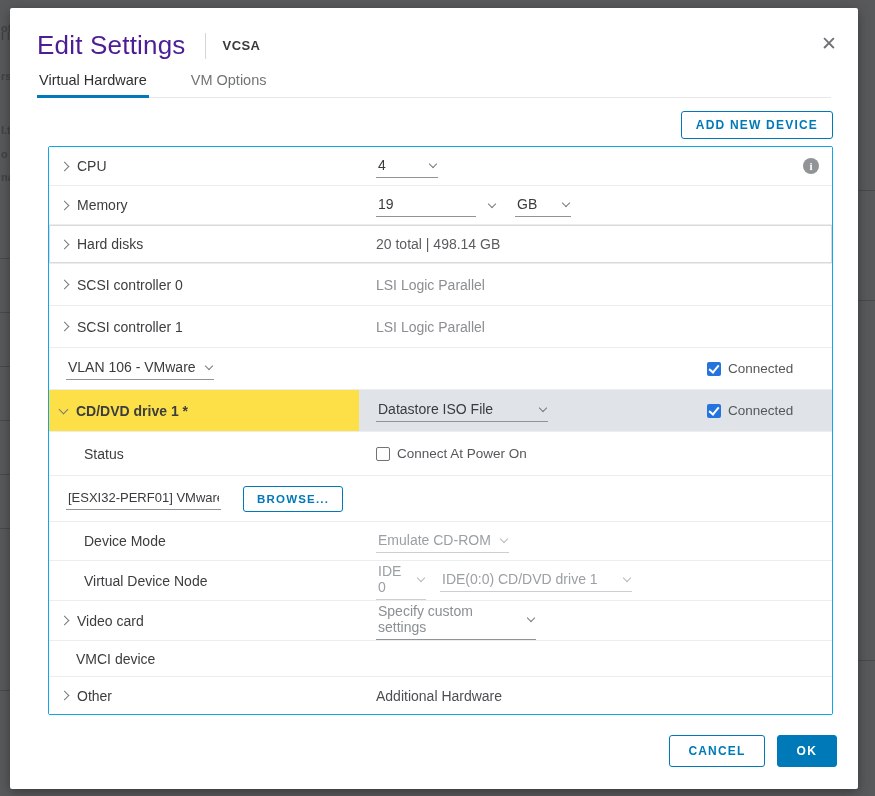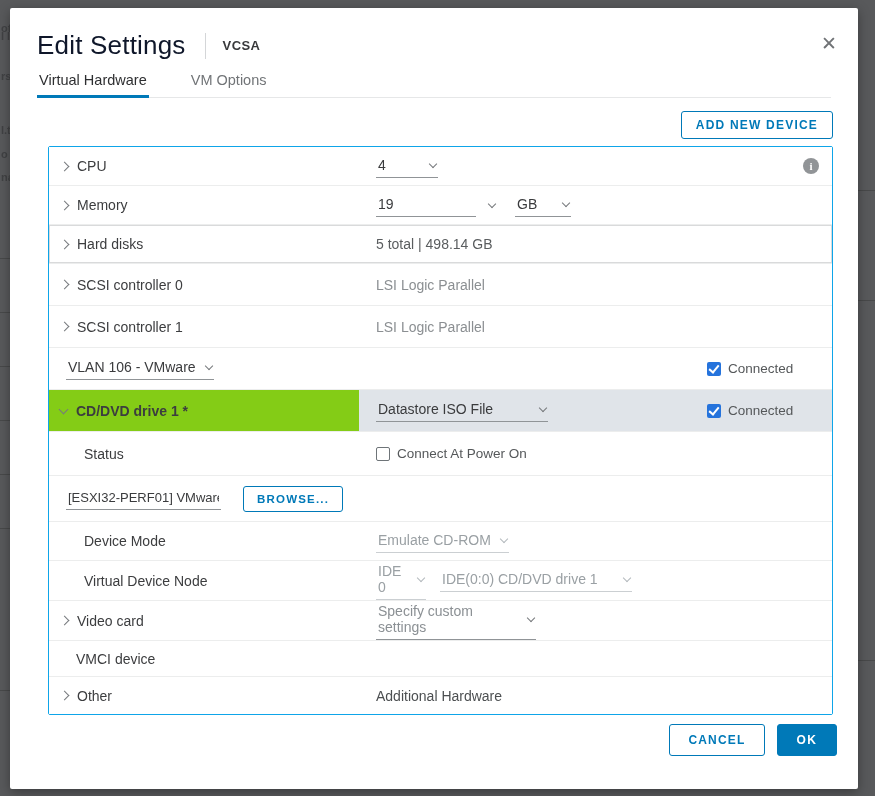--- a/index.html
+++ b/index.html
@@ -20,21 +20,21 @@
   .backdrop-line.right { right:0; width:17px; }
 
   
   .dialog {
     position:absolute; left:10px; top:8px; width:848px; height:781px;
     background:#ffffff; border-radius:2px;
     box-shadow:0 3px 12px rgba(0,0,0,.35);
   }
   .dlg-header { padding:22px 27px 0 27px; position:relative; }
   .title-row { display:flex; align-items:center; }
-  .dlg-title { font-size:26px; font-weight:300; color:#0f172a; letter-spacing:.2px; }
+  .dlg-title { font-size:26px; font-weight:300; color:#4c1d95; letter-spacing:.2px; }
   .title-divider { width:1px; height:26px; background:#d4d6d8; margin:0 17px 0 19px; }
   .vm-name { font-size:13px; font-weight:700; color:#38393b; letter-spacing:.4px; }
   .close-btn {
     position:absolute; right:21px; top:26px; font-size:19px; color:#707376;
     cursor:pointer; line-height:1; font-weight:400;
   }
   .tabs { display:flex; gap:40px; margin-top:11px; border-bottom:1px solid #e6e7e8; }
   .tab { font-size:14.5px; padding:0 2px 9px 2px; color:#717477; cursor:pointer; position:relative; }
   .tab.active { color:#2e2f31; }
   .tab.active::after {
@@ -107,24 +107,24 @@
   .cb-label { font-size:13.5px; color:#55585a; margin-left:7px; }
 
   .info-icon {
     width:16px; height:16px; border-radius:50%; background:#919497; color:#fff;
     font-size:11px; font-weight:700; display:flex; align-items:center; justify-content:center;
     font-family:"Liberation Serif", serif; cursor:pointer;
   }
 
   
   .row.highlight { background:#e0e4e9; }
-  .row.highlight .cell-label { background:#84cc16; }
-
-  
-  .dlg-footer { position:absolute; right:21px; bottom:33px; display:flex; gap:12px; }
+  .row.highlight .cell-label { background:#fde047; }
+
+  
+  .dlg-footer { position:absolute; right:21px; bottom:22px; display:flex; gap:12px; }
   .btn-cancel {
     background:#fff; border:1px solid #0079b8; color:#0079b8; border-radius:3px;
     font-family:"Liberation Sans",sans-serif;
     height:32px; padding:0 18px; font-size:12px; font-weight:600; letter-spacing:1.2px; cursor:pointer;
   }
   .btn-ok {
     background:#0079b8; border:1px solid #0079b8; color:#fff; border-radius:3px;
     font-family:"Liberation Sans",sans-serif;
     height:32px; padding:0 19px; font-size:12px; font-weight:600; letter-spacing:1.2px; cursor:pointer;
   }
@@ -202,21 +202,21 @@
           </div>
         </div>
       </div>
 
       <div class="row outlined">
         <div class="cell-label">
           <span class="chev right"></span>
           <span class="row-label">Hard disks</span>
         </div>
         <div class="cell-value">
-          <span class="val-dark">5 total | 498.14 GB</span>
+          <span class="val-dark">20 total | 498.14 GB</span>
         </div>
       </div>
 
       <div class="row" style="min-height:42px">
         <div class="cell-label">
           <span class="chev right"></span>
           <span class="row-label">SCSI controller 0</span>
         </div>
         <div class="cell-value">
           <span class="val-gray">LSI Logic Parallel</span>

